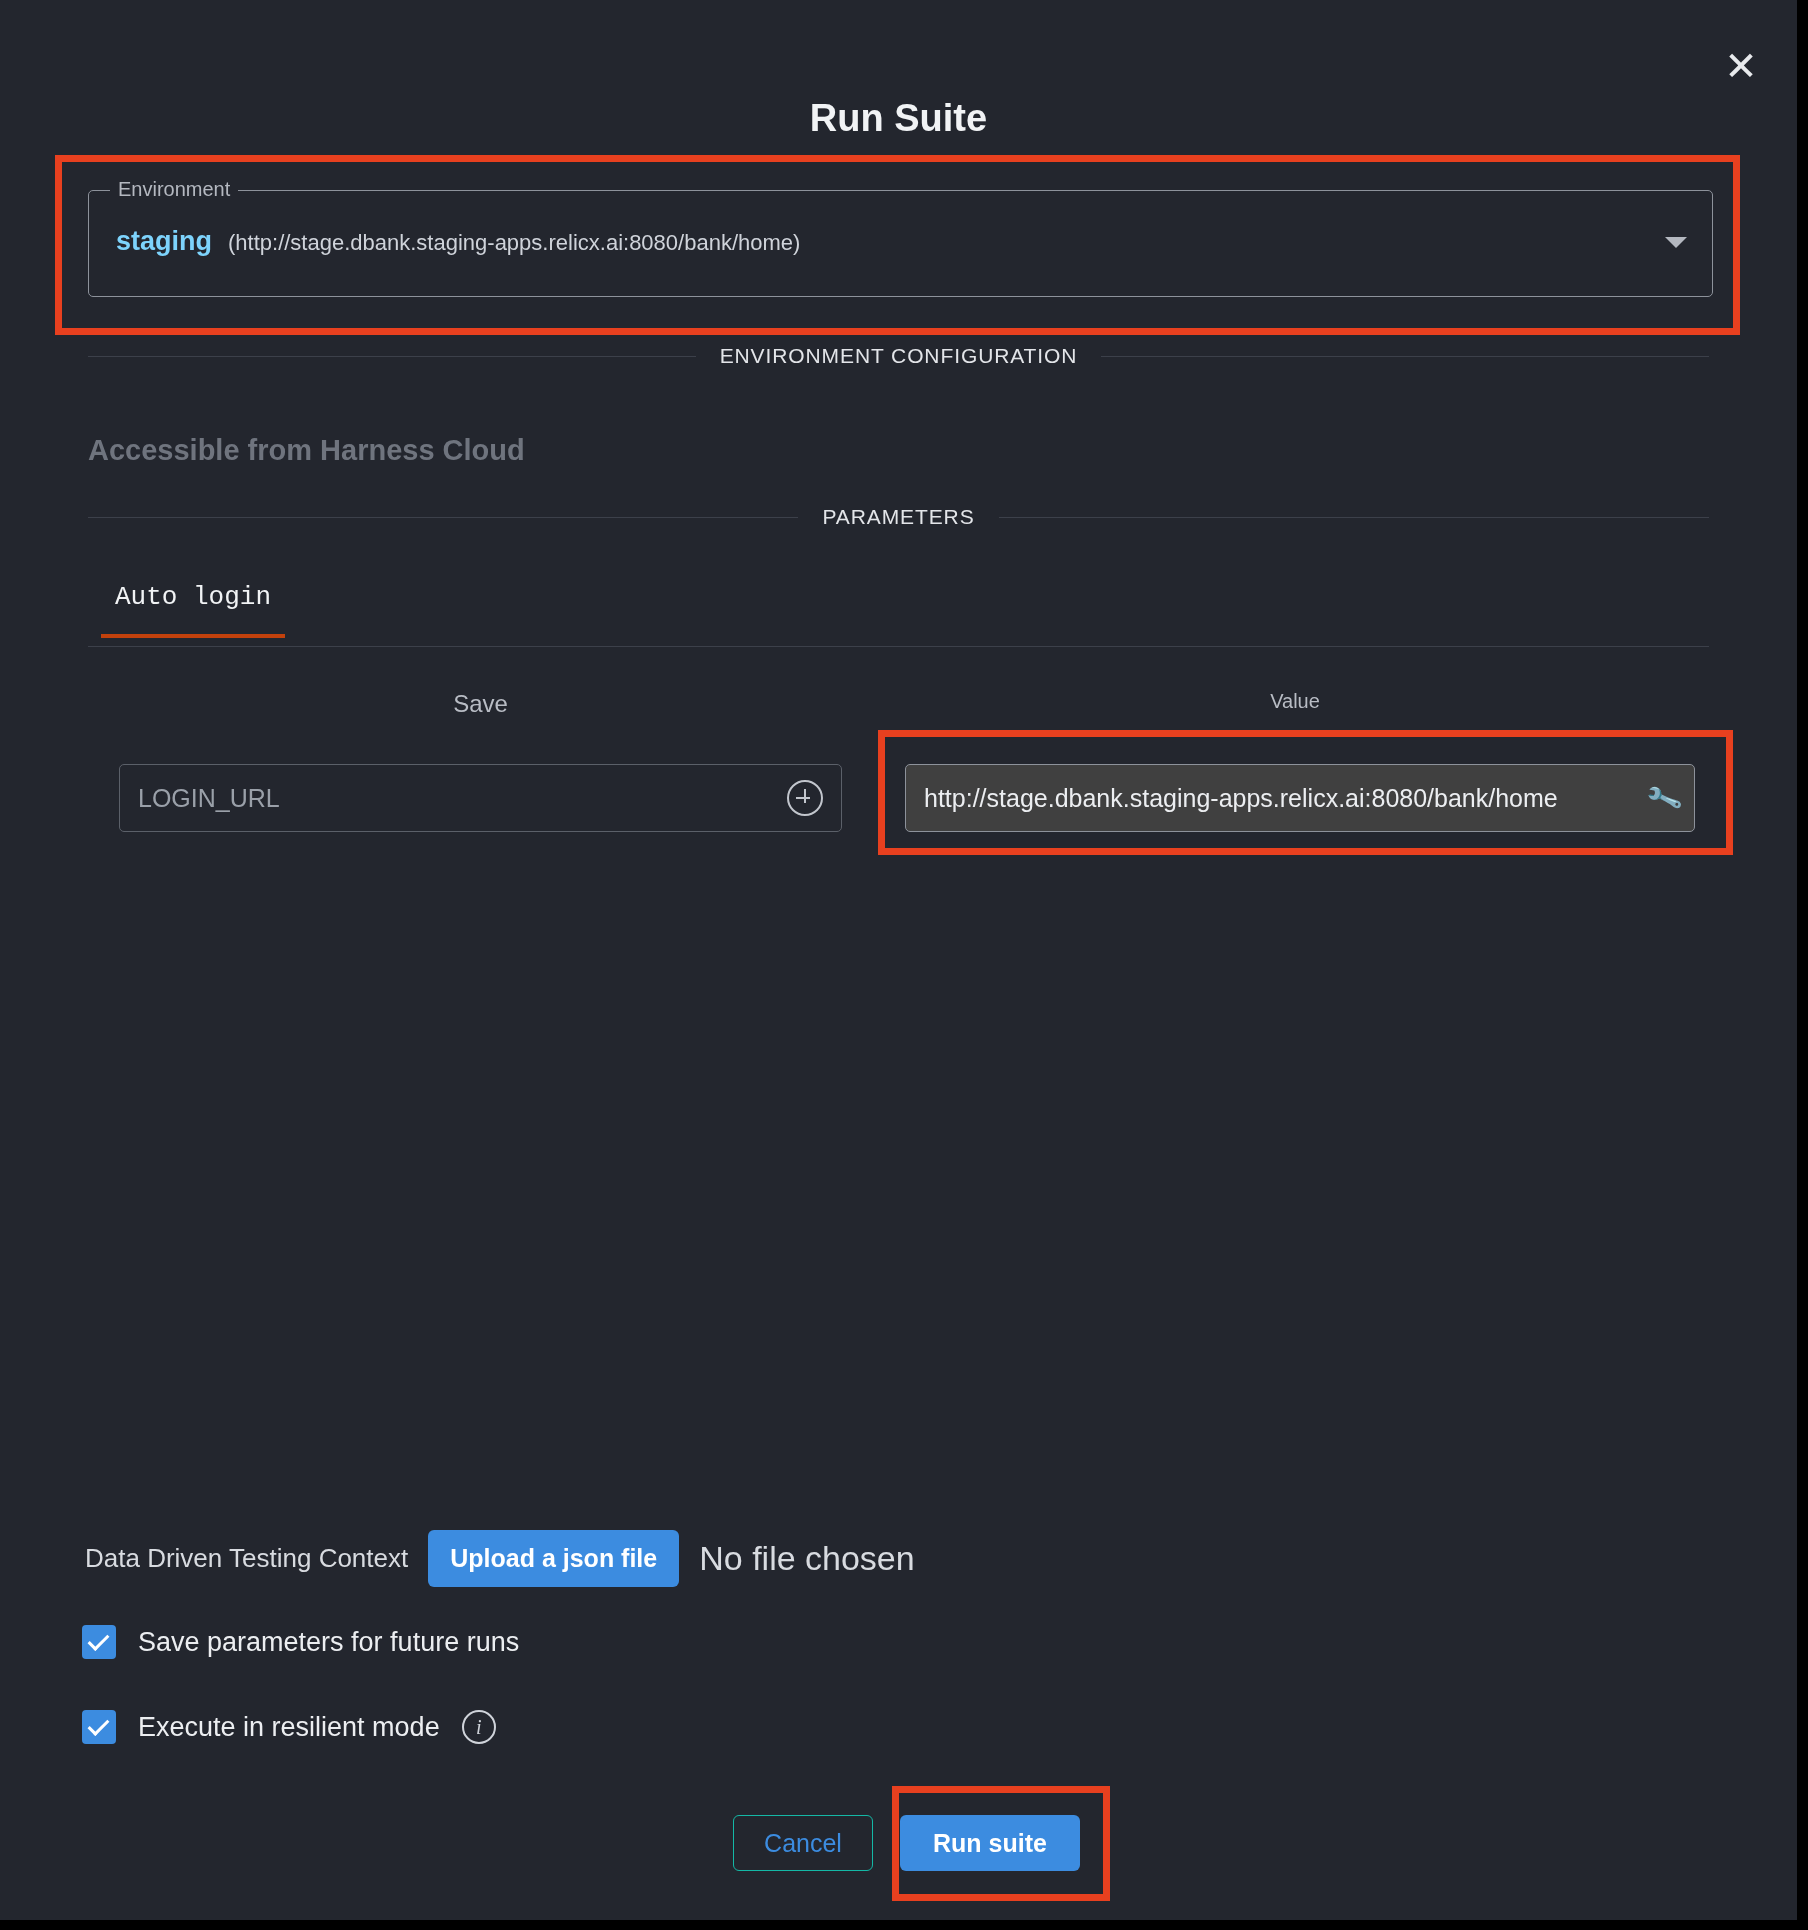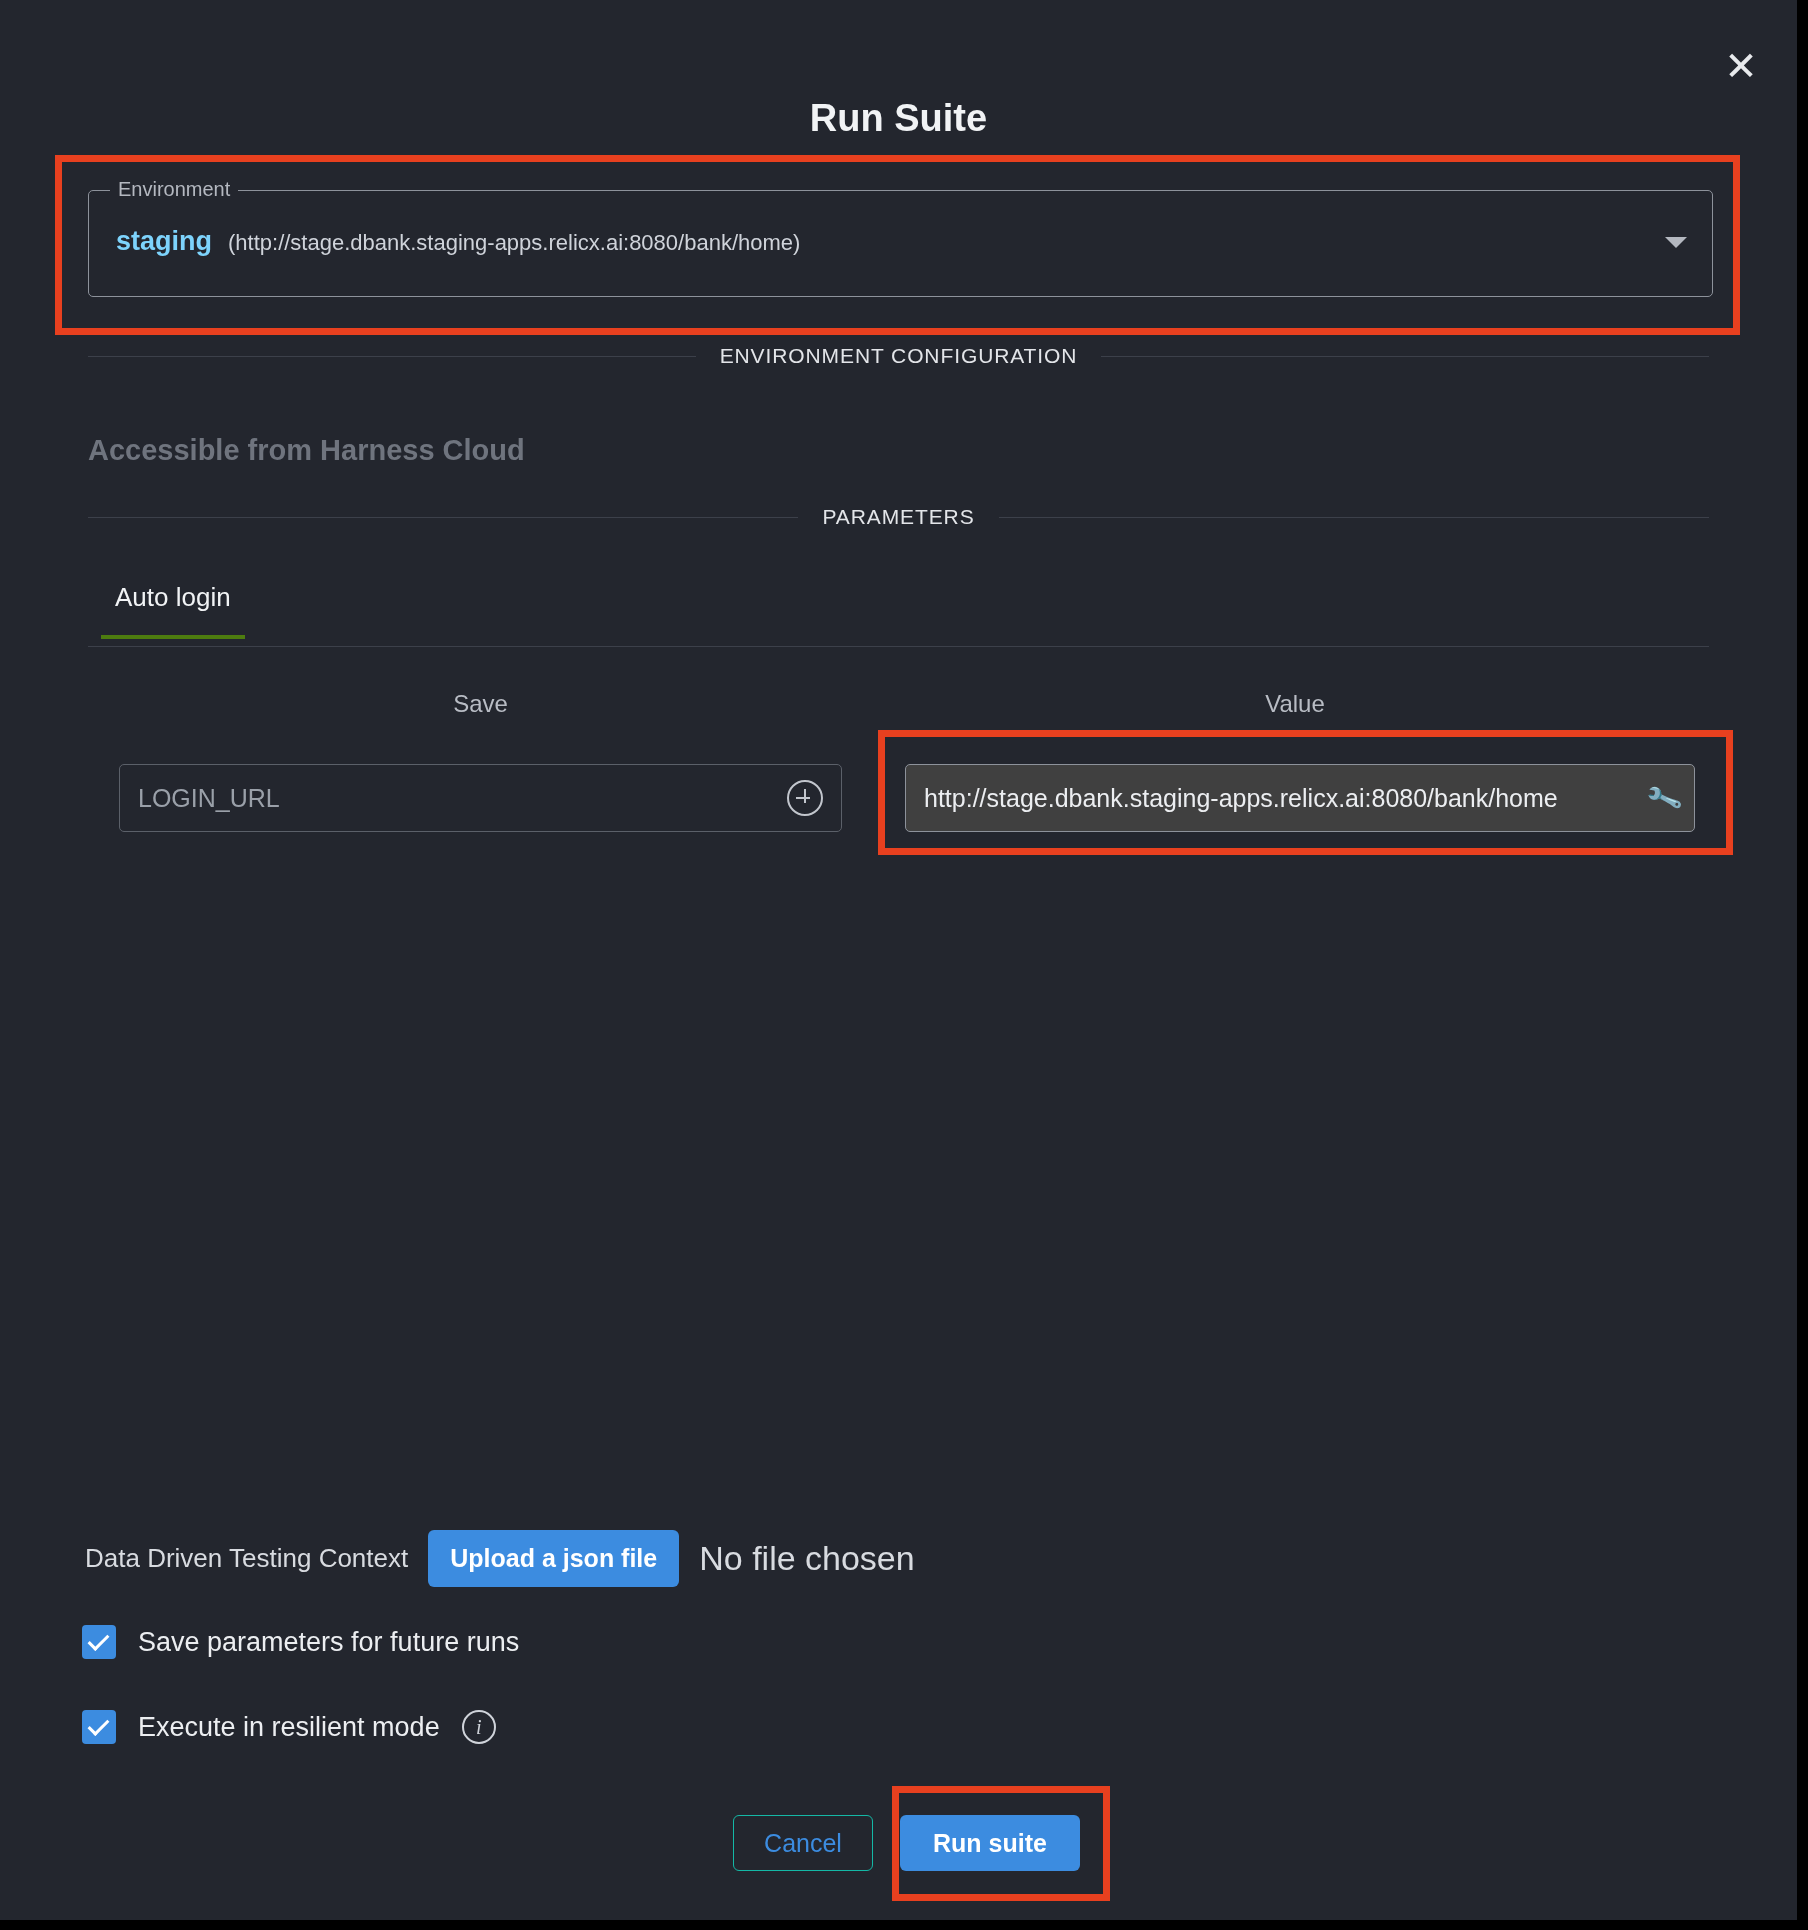--- a/index.html
+++ b/index.html
@@ -142,40 +142,41 @@
     border-bottom: 1px solid #3c404a;
     height: 72px;
   }
   .tab {
     position: absolute;
     left: 13px;
     top: 0;
     padding: 8px 14px 22px 14px;
     font-size: 26px;
     color: #f1f3f5;
-    border-bottom: 4px solid #4d7c0f;
-    cursor: pointer;
+    border-bottom: 4px solid #c2410c;
+    cursor: pointer;
+    font-family: Liberation Mono, monospace;
   }
   
   .col-name {
     position: absolute;
     left: 119px;
     top: 690px;
     width: 723px;
     text-align: center;
     font-size: 24px;
     color: #b8bcc4;
   }
   .col-value {
     position: absolute;
     left: 900px;
     top: 690px;
     width: 790px;
     text-align: center;
-    font-size: 24px;
+    font-size: 20px;
     color: #b8bcc4;
   }
   
   .name-field {
     position: absolute;
     left: 119px;
     top: 764px;
     width: 723px;
     height: 68px;
     border: 1px solid #5b6069;

